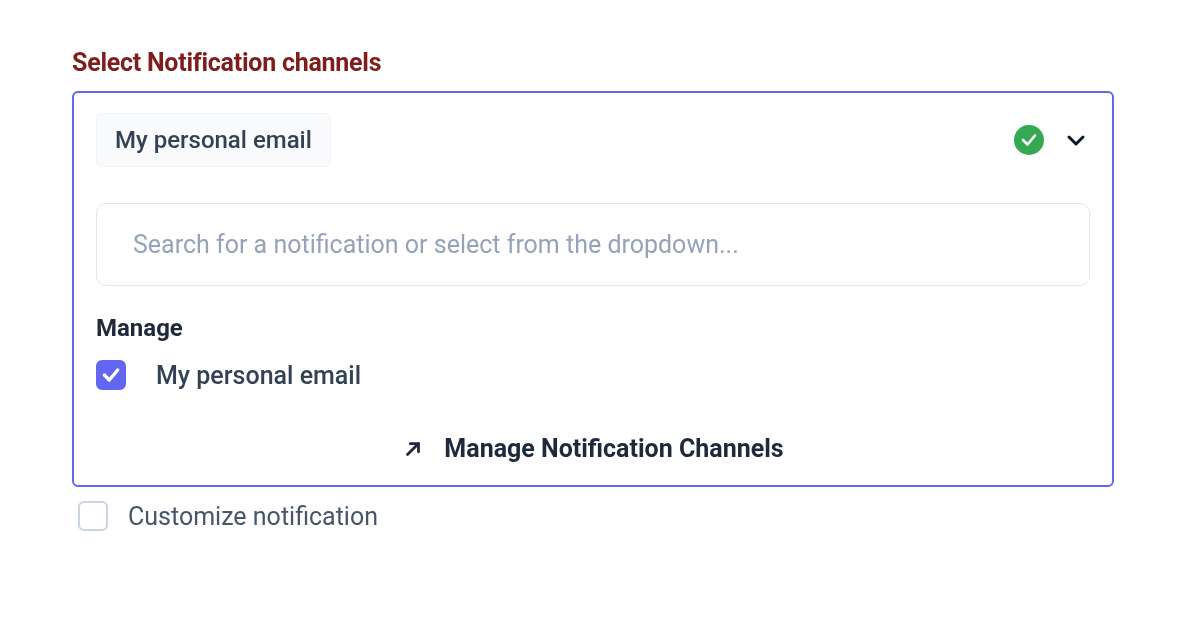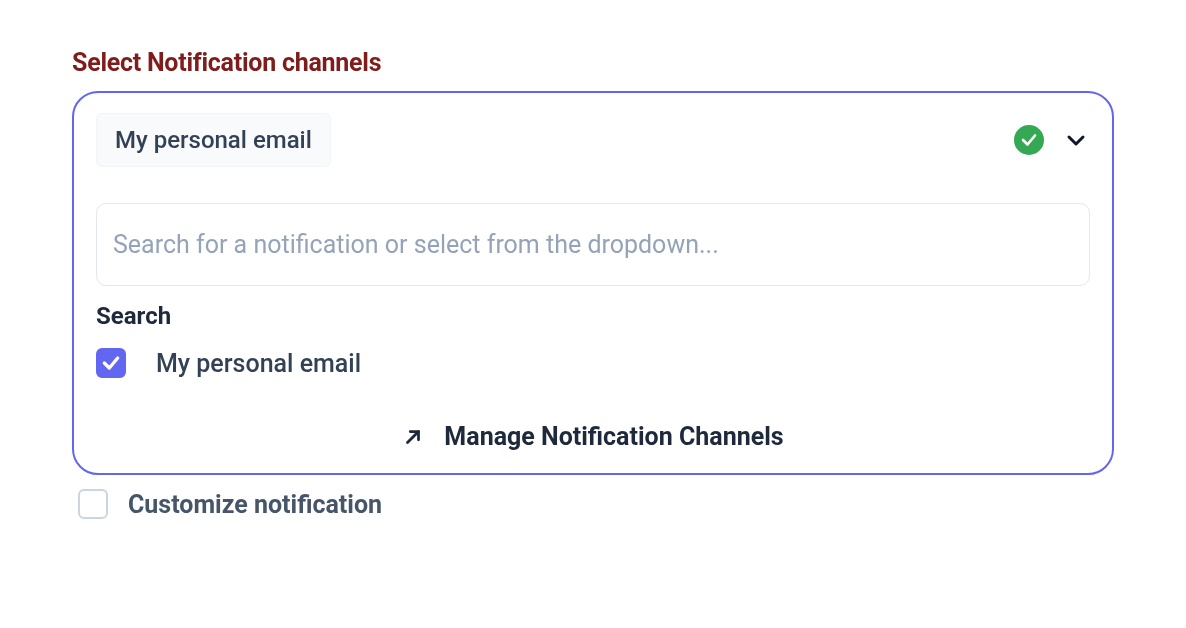--- a/index.html
+++ b/index.html
@@ -15,21 +15,21 @@
     }
     .section-title {
       font-size: 25px;
       font-weight: 700;
       color: #7f1d1d;
       margin-bottom: 14px;
       letter-spacing: -0.01em;
     }
     .panel {
       border: 2px solid #6366f1;
-      border-radius: 26px;
+      border-radius: 6px;
       padding: 20px 22px 22px 22px;
       background: #fff;
     }
     .selected-chip-row {
       display: flex;
       align-items: center;
       justify-content: space-between;
       margin-bottom: 36px;
     }
     .chip {
@@ -64,26 +64,26 @@
       display: inline-flex;
       align-items: center;
       justify-content: center;
       cursor: pointer;
       color: #0f172a;
     }
     .search-input {
       width: 100%;
       border: 1px solid #e2e8f0;
       border-radius: 10px;
-      padding: 26px 16px;
+      padding: 26px 36px;
       font-size: 25px;
       color: #64748b;
       outline: none;
       font-family: inherit;
-      margin-bottom: 16px;
+      margin-bottom: 28px;
     }
     .search-input::placeholder { color: #94a3b8; }
     .group-heading {
       font-size: 24px;
       font-weight: 700;
       color: #1e293b;
       margin-bottom: 14px;
     }
     .option-row {
       display: flex;
@@ -138,21 +138,21 @@
     .customize-row {
       display: flex;
       align-items: center;
       gap: 20px;
       margin-top: 14px;
       padding-left: 6px;
       cursor: pointer;
     }
     .customize-row .cust-label {
       font-size: 25px;
-      font-weight: 700;
+      font-weight: 400;
       color: #475569;
     }
   </style>
 </head>
 <body>
 
 <div class="page">
   <div class="section-title">Select Notification channels</div>
 
   <div class="panel">
@@ -170,21 +170,21 @@
         <span class="chevron-btn">
           <svg width="24" height="24" viewBox="0 0 24 24" fill="none" stroke="currentColor" stroke-width="3" stroke-linecap="round" stroke-linejoin="round">
             <polyline points="5 9 12 16 19 9"></polyline>
           </svg>
         </span>
       </div>
     </div>
 
     <input type="text" class="search-input" placeholder="Search for a notification or select from the dropdown..." style="">
 
-    <div class="group-heading">Search</div>
+    <div class="group-heading">Manage</div>
 
     <div class="option-row">
       <span class="checkbox checked">
         <svg width="20" height="20" viewBox="0 0 24 24" fill="none" stroke="#ffffff" stroke-width="4" stroke-linecap="round" stroke-linejoin="round">
           <polyline points="4 12 10 18 20 6"></polyline>
         </svg>
       </span>
       <span class="option-label">My personal email</span>
     </div>
 

